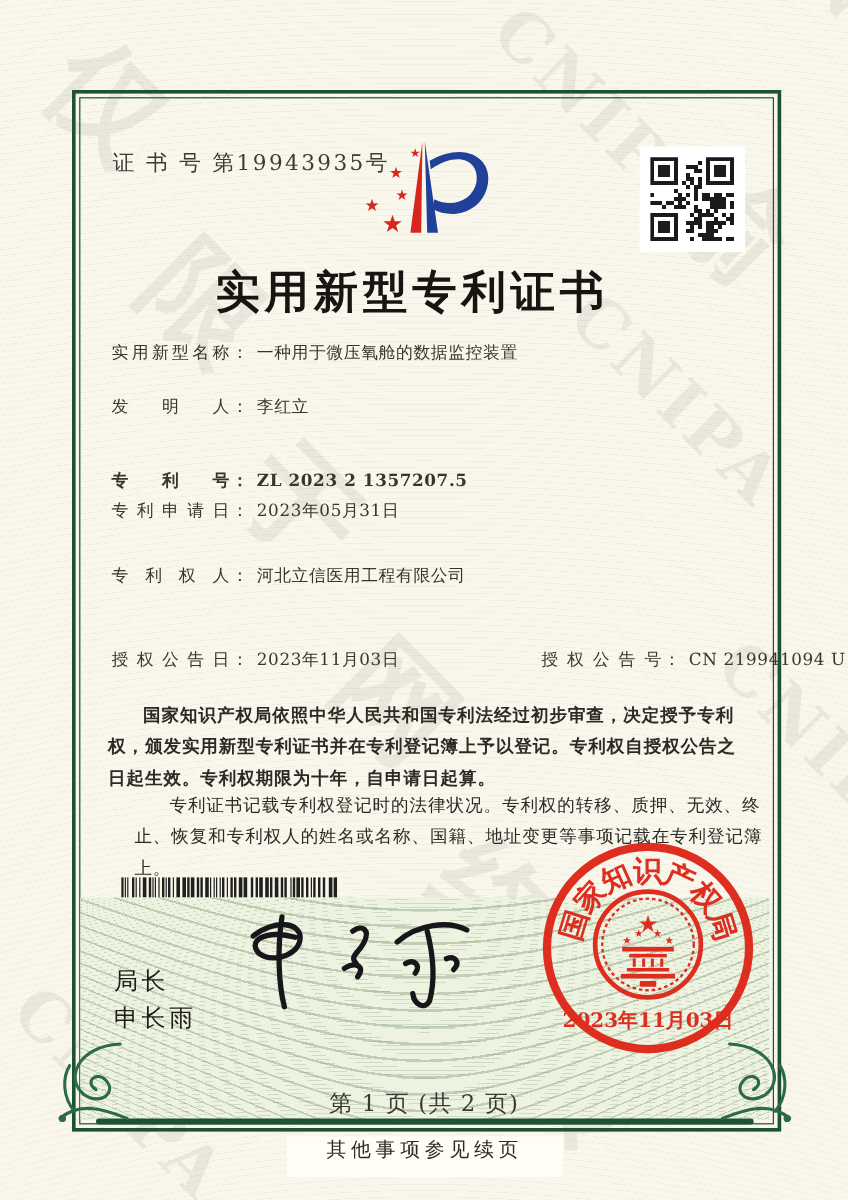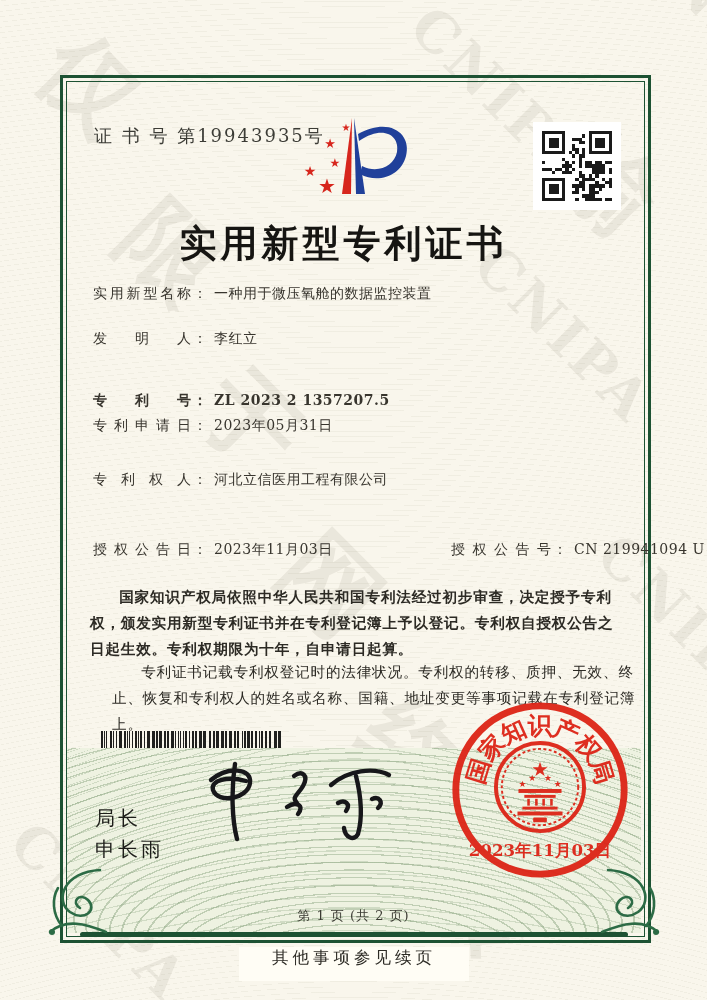--- a/index.html
+++ b/index.html
@@ -45,21 +45,21 @@
   
   .barcode{position:absolute;left:101px;top:731px;width:180px;height:17px;z-index:6;}
   
   .signer{position:absolute;left:95px;top:803px;z-index:6;color:#1d1d1a;
       font-family:"Liberation Sans","DejaVu Sans",sans-serif;font-size:20px;letter-spacing:3px;line-height:31px;}
   .sig-svg{position:absolute;left:188px;top:748px;z-index:6;}
   
   .seal{position:absolute;left:447px;top:697px;width:186px;height:186px;z-index:7;opacity:.95;}
   
   .page-num{position:absolute;left:0;top:907px;width:707px;text-align:center;z-index:6;
-      font-size:13px;color:#3a3a32;letter-spacing:1px;}
+      font-size:19px;color:#3a3a32;letter-spacing:1px;}
   .note-strip{position:absolute;left:239px;top:947px;width:230px;height:34px;background:#fffdf5;z-index:6;
       display:flex;align-items:flex-start;justify-content:center;}
   .note-text{font-size:16.5px;letter-spacing:4px;color:#2c2a24;}
 </style>
 </head>
 <body>
 
 <div class="page">
 
   <div id="wm-layer">

